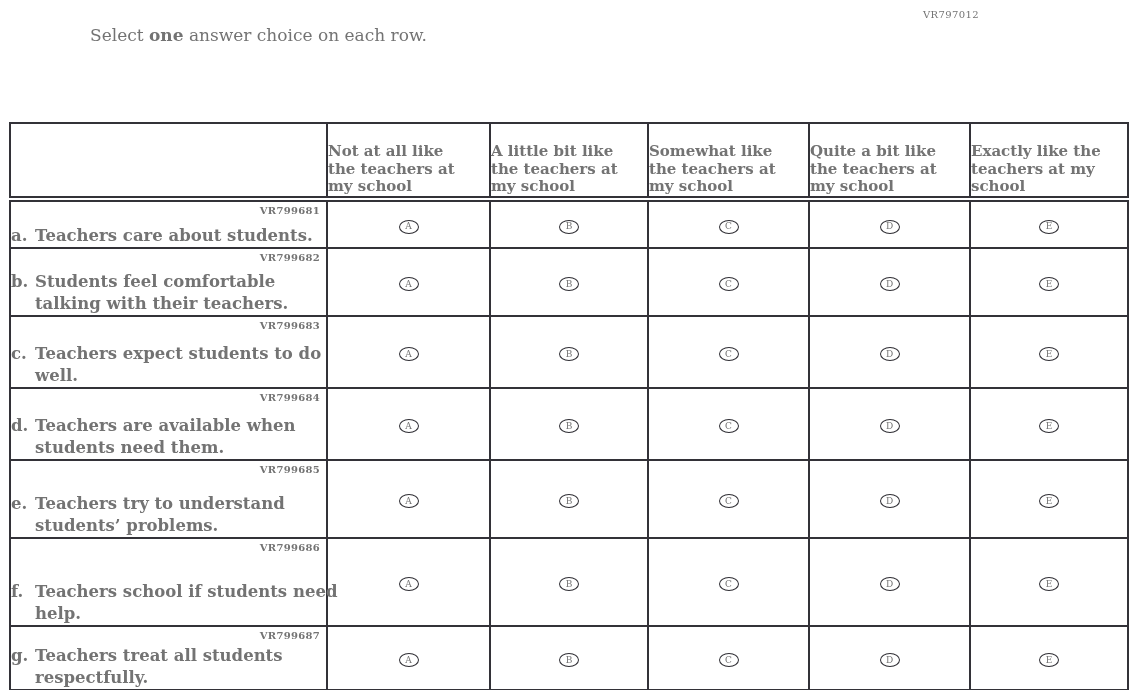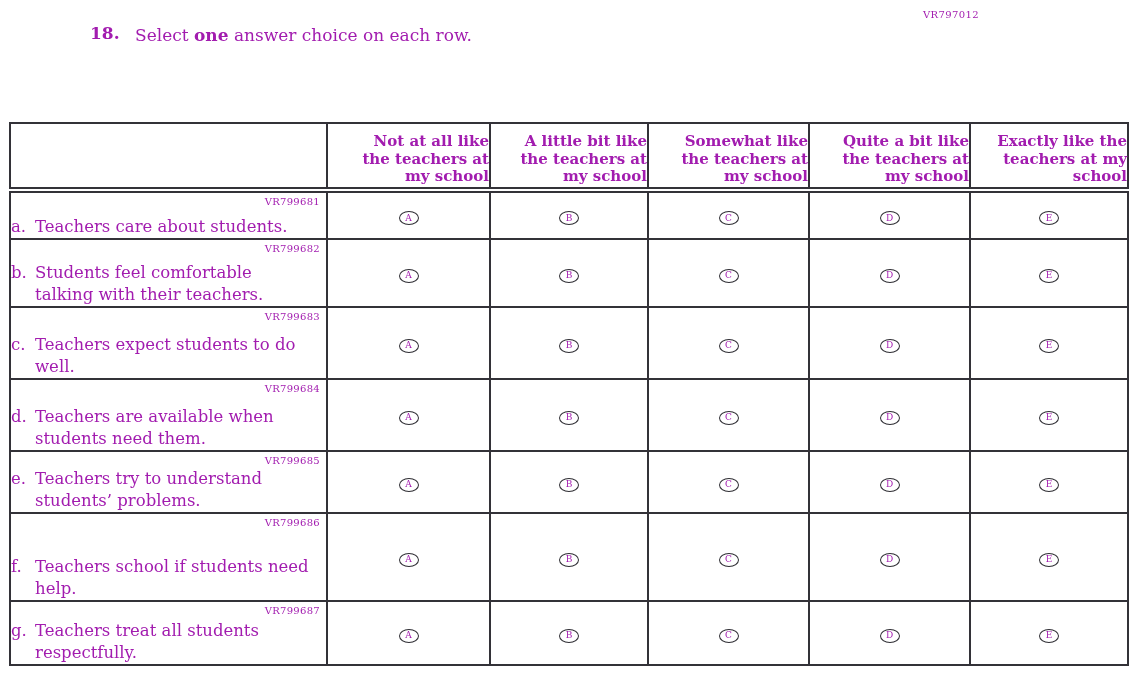--- a/index.html
+++ b/index.html
@@ -6,21 +6,21 @@
     margin: 0;
     padding: 0;
     background: #ffffff;
   }
   .page {
     position: relative;
     width: 1137px;
     height: 690px;
     background: #ffffff;
     font-family: "DejaVu Serif", "Liberation Serif", serif;
-    color: #a21caf;
+    color: #737373;
     overflow: hidden;
   }
 
   
   .form-code {
     position: absolute;
     left: 923px;
     top: 9px;
     font-size: 10px;
     letter-spacing: 0.4px;
@@ -65,29 +65,30 @@
   table.matrix th,
   table.matrix td {
     border: 2px solid #333238;
     padding: 0;
   }
   tr.head-row th {
     border-bottom: 6px double #333238;
     font-size: 15px;
     line-height: 17.5px;
     font-weight: bold;
-    text-align: right;
+    text-align: left;
     vertical-align: top;
-    padding-top: 9px;
+    padding-top: 19px;
     white-space: pre;
   }
   td.label-cell {
     position: relative;
     vertical-align: bottom;
     padding: 0 4px 5px 9px;
+    font-weight: bold;
   }
   td.label-cell .vr {
     position: absolute;
     top: 3px;
     right: 6px;
     font-size: 10px;
     letter-spacing: 0.3px;
   }
   .stmt {
     display: flex;
@@ -128,21 +129,20 @@
   }
 </style>
 </head>
 <body>
 
 <div class="page">
 
   <div class="form-code">VR797012</div>
 
   <div class="question">
-    <div class="q-number">18.</div>
     <div class="q-body">
       <div class="q-instruction"><span>Select </span><span class="b">one</span><span> answer choice on each row.</span></div>
     </div>
   </div>
 
   <table class="matrix">
     <colgroup>
       <col style="width:317px">
         <col style="width:163px">
         <col style="width:158px">
@@ -268,21 +268,21 @@
               <span class="bl">C</span>
             </span></td>
         <td class="ans"><span class="bubble">
               <span class="bl">D</span>
             </span></td>
         <td class="ans"><span class="bubble">
               <span class="bl">E</span>
             </span></td>
       </tr>
 
-      <tr style="height:62px">
+      <tr style="height:78px">
         <td class="label-cell">
           <span class="vr">VR799685</span>
           <div class="stmt">
             <span class="letter">e.</span>
             <span class="stmt-text">Teachers try to understand
 students’ problems.</span>
           </div>
         </td>
         <td class="ans"><span class="bubble">
               <span class="bl">A</span>

